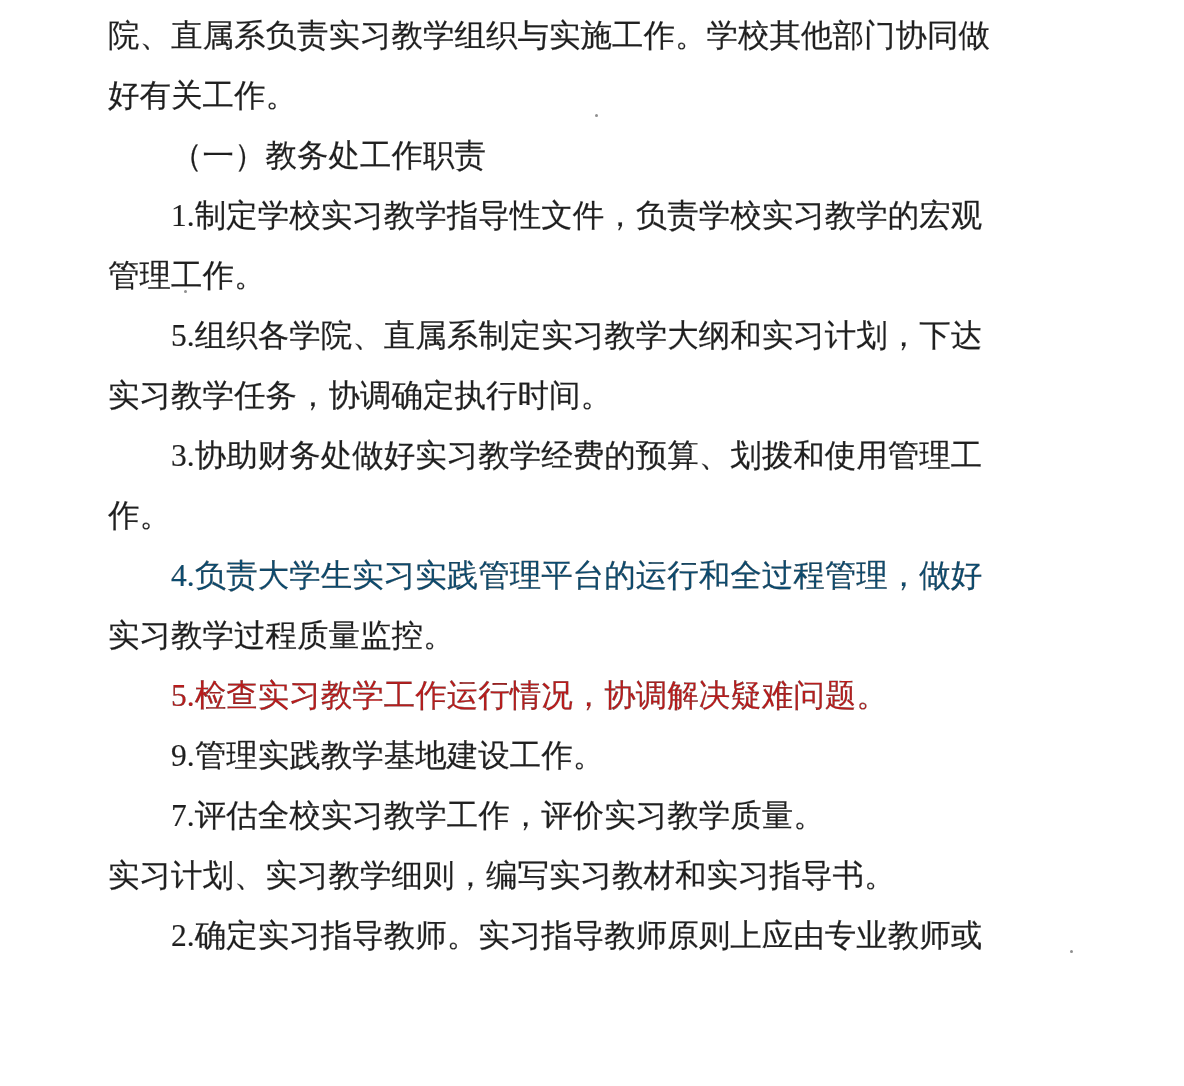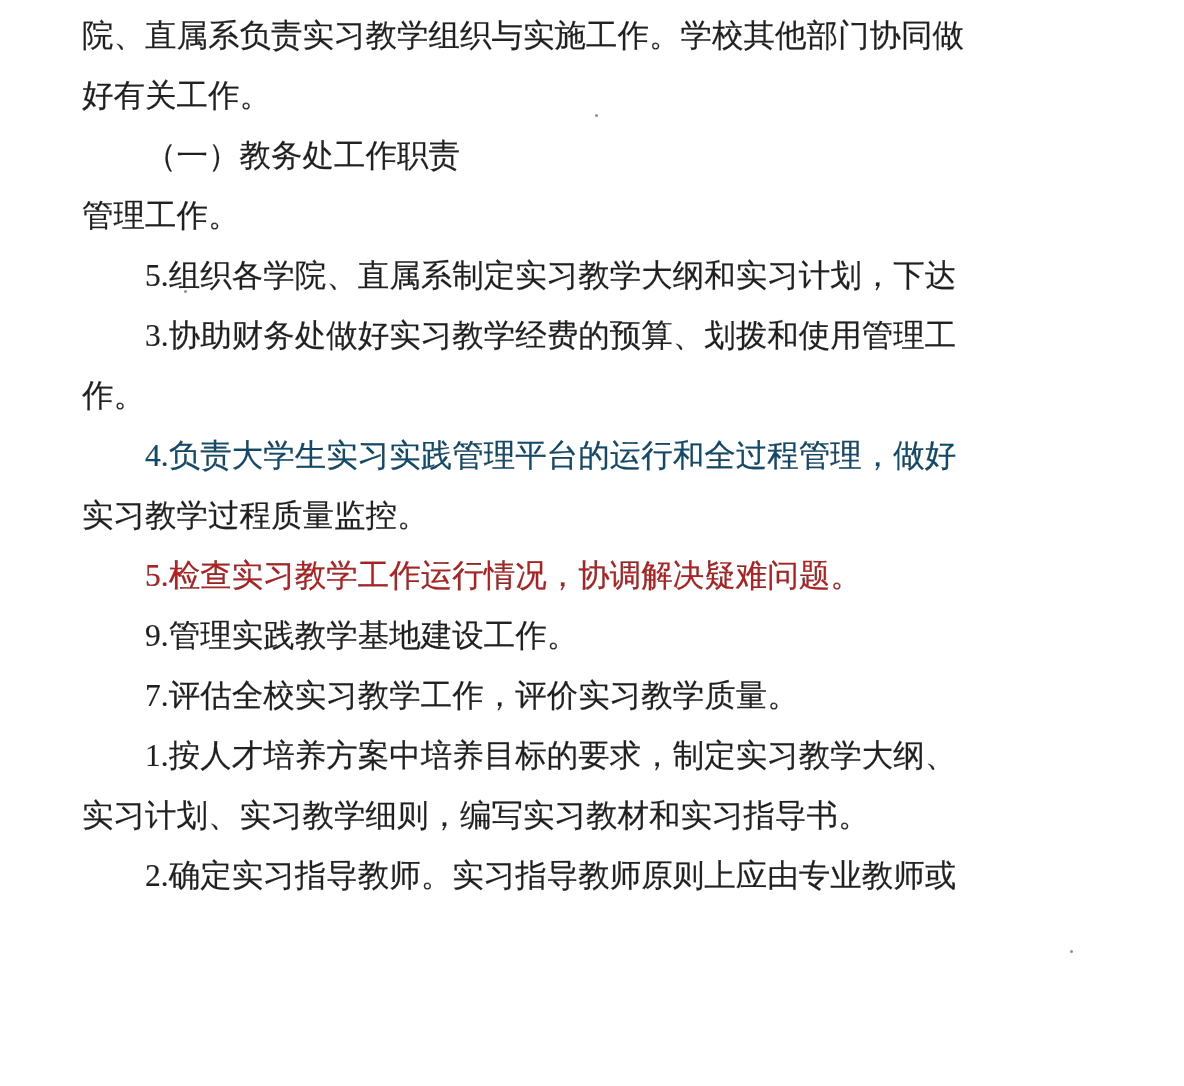--- a/index.html
+++ b/index.html
@@ -10,21 +10,21 @@
     width: 1184px;
     height: 1086px;
     background: #ffffff;
     overflow: hidden;
     box-sizing: border-box;
   }
 
   .text-area {
     position: absolute;
     top: 0; left: 0; right: 0; bottom: 0;
-    padding: 6px 150px 0 82px;
+    padding: 6px 150px 0 108px;
     box-sizing: border-box;
   }
 
   .line {
     height: 60px;
     line-height: 60px;
     font-size: 31.5px;
     color: #1f1f1f;
     letter-spacing: 0px;
     white-space: nowrap;
@@ -44,29 +44,30 @@
   }
 </style>
 </head>
 <body>
 
 <div class="page" style="background: rgb(255, 255, 255);">
   <div class="text-area">
     <div class="line" style="color: rgb(31, 31, 31);">院、直属系负责实习教学组织与实施工作。学校其他部门协同做</div>
     <div class="line" style="color: rgb(31, 31, 31);">好有关工作。</div>
     <div class="line indent" style="color: rgb(31, 31, 31);">（一）教务处工作职责</div>
+    <div class="line indent" style="color: rgb(31, 31, 31);">1.制定学校实习教学指导性文件，负责学校实习教学的宏观</div>
     <div class="line" style="color: rgb(31, 31, 31);">管理工作。</div>
     <div class="line indent" style="color: rgb(31, 31, 31);">5.组织各学院、直属系制定实习教学大纲和实习计划，下达</div>
+    <div class="line" style="color: rgb(31, 31, 31);">实习教学任务，协调确定执行时间。</div>
     <div class="line indent" style="color: rgb(31, 31, 31);">3.协助财务处做好实习教学经费的预算、划拨和使用管理工</div>
     <div class="line" style="color: rgb(31, 31, 31);">作。</div>
     <div class="line indent" style="color: #0c4a6e;">4.负责大学生实习实践管理平台的运行和全过程管理，做好</div>
     <div class="line" style="color: rgb(31, 31, 31);">实习教学过程质量监控。</div>
     <div class="line indent" style="color: #b91c1c;">5.检查实习教学工作运行情况，协调解决疑难问题。</div>
     <div class="line indent" style="color: rgb(31, 31, 31);">9.管理实践教学基地建设工作。</div>
     <div class="line indent" style="color: rgb(31, 31, 31);">7.评估全校实习教学工作，评价实习教学质量。</div>
-    <div class="line indent" style="color: rgb(31, 31, 31);">1.按人才培养方案中培养目标的要求，制定实习教学大纲、</div>
     <div class="line" style="color: rgb(31, 31, 31);">实习计划、实习教学细则，编写实习教材和实习指导书。</div>
     <div class="line indent" style="color: rgb(31, 31, 31);">2.确定实习指导教师。实习指导教师原则上应由专业教师或</div>
   </div>
 <span class="speck" style="left: 595px; top: 114px;"></span>
     <span class="speck" style="left: 184px; top: 290px;"></span>
     <span class="speck" style="left: 1070px; top: 950px;"></span>
   </div>
 
 </body></html>

